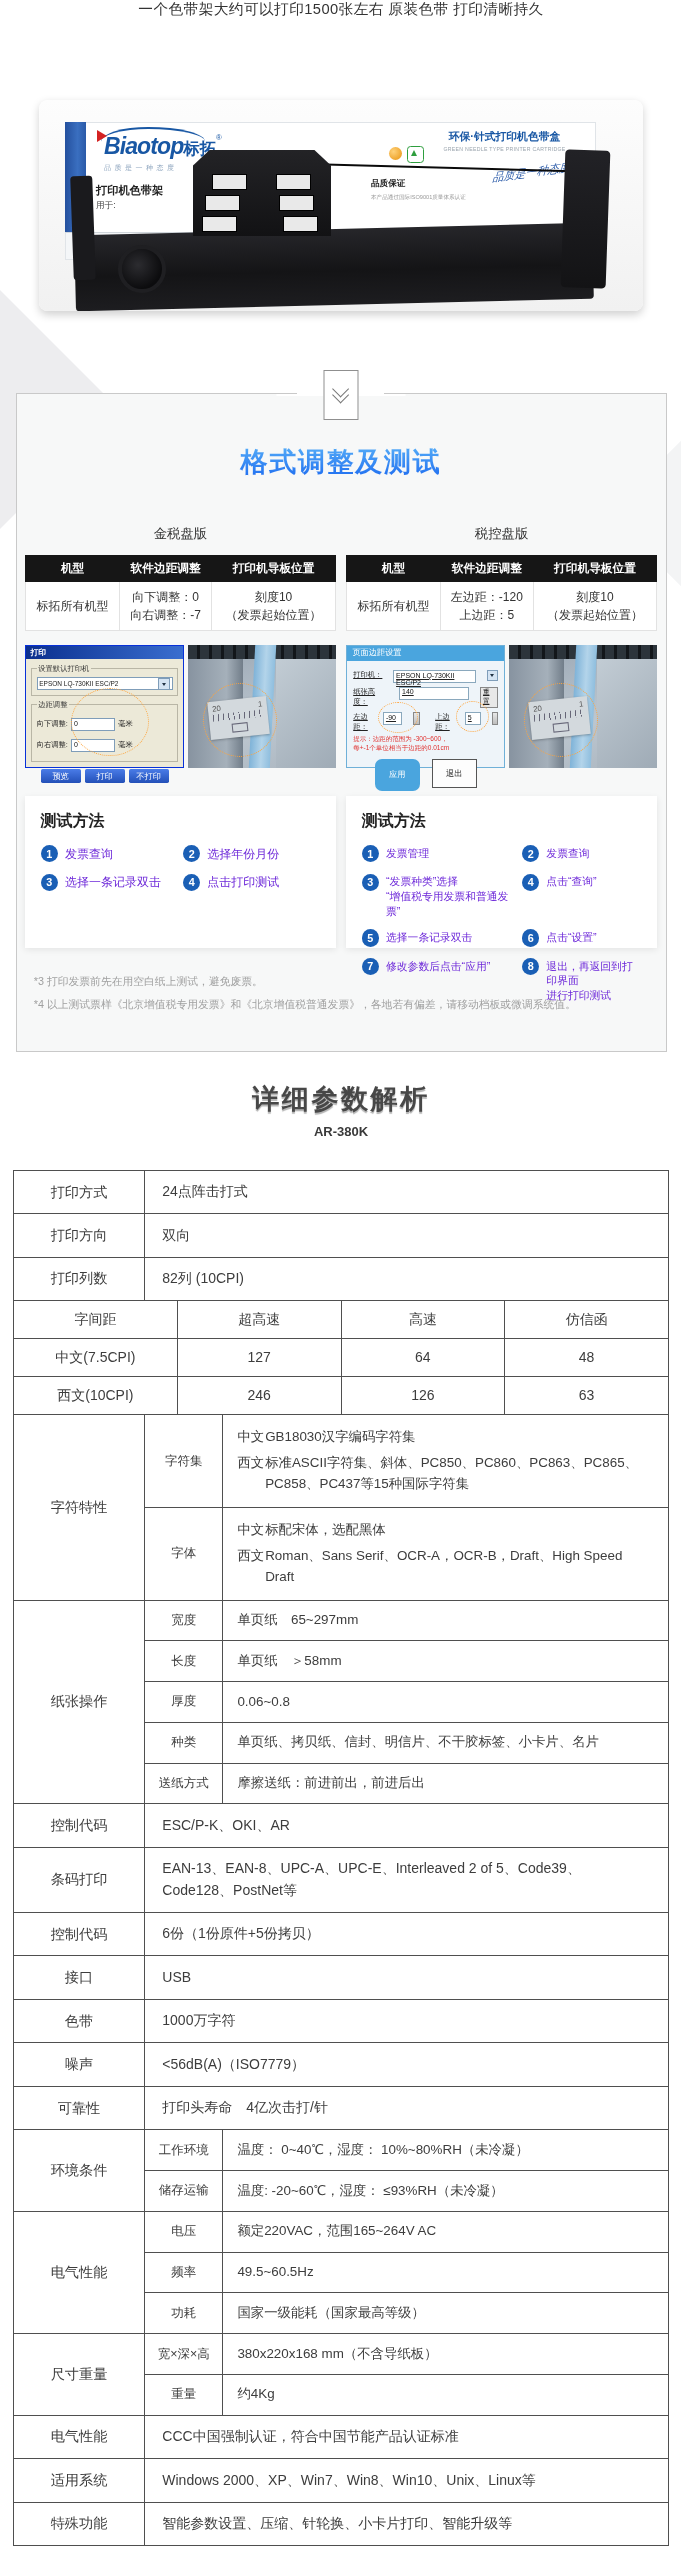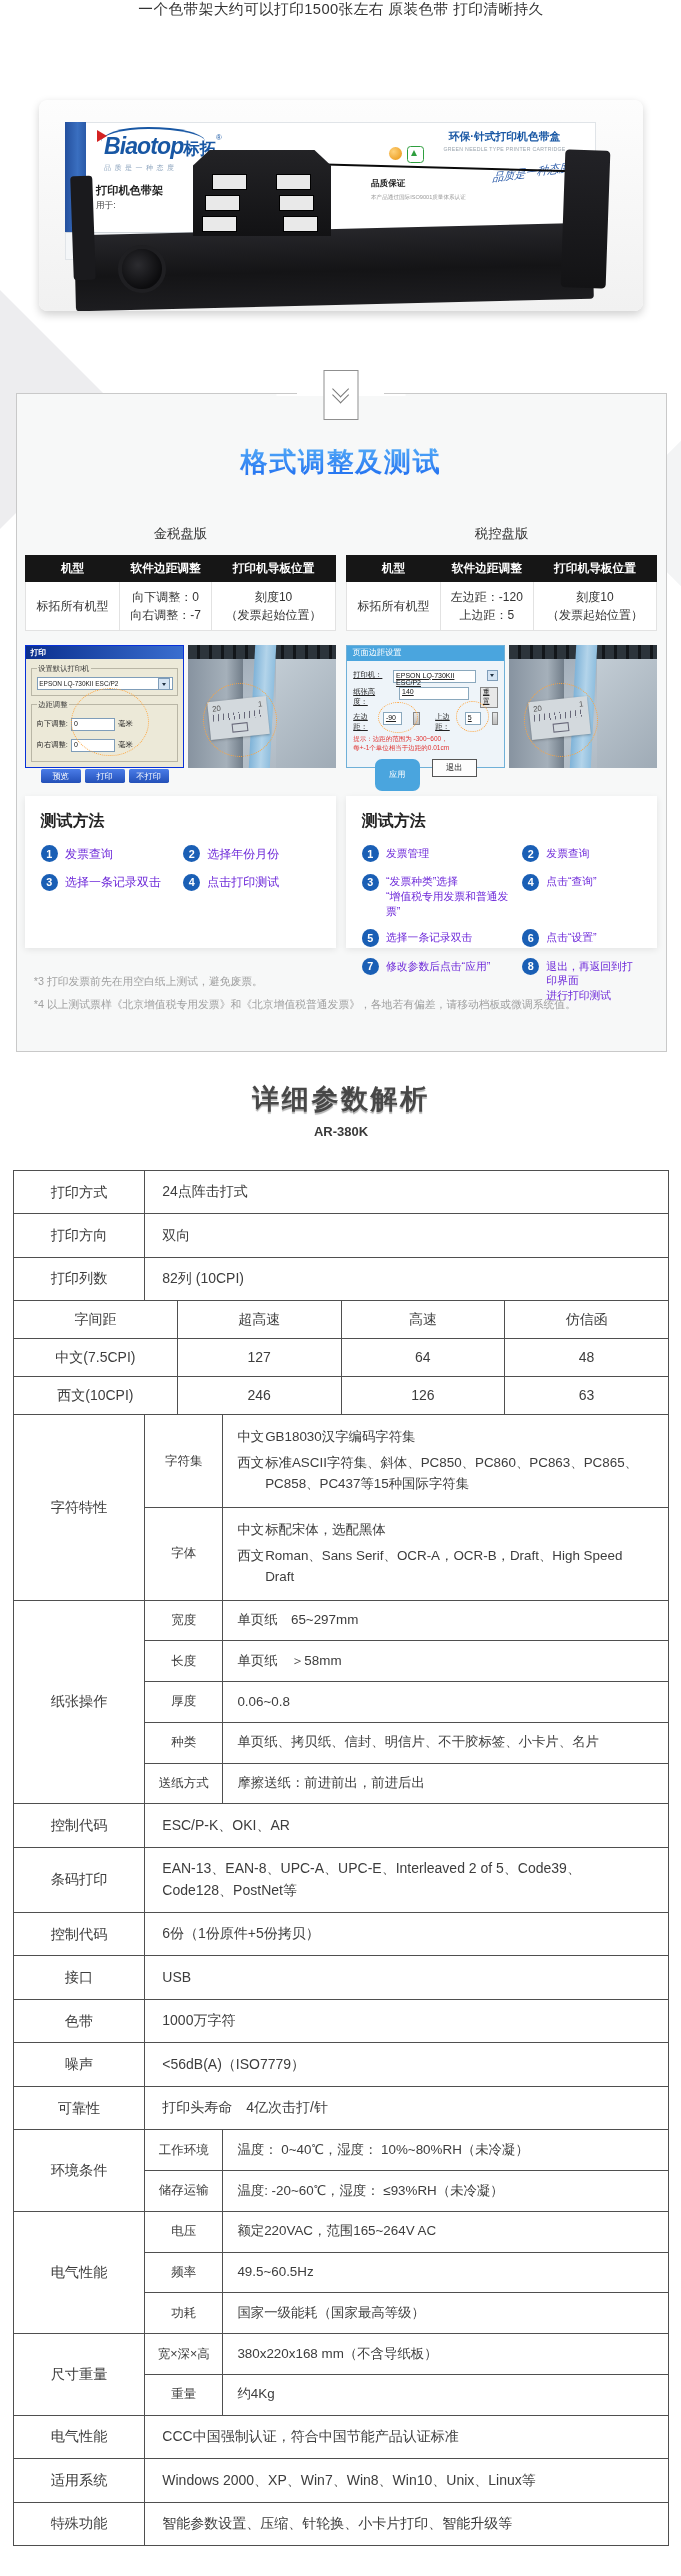--- a/index.html
+++ b/index.html
@@ -116,21 +116,21 @@
   .pm-body{flex:1;padding:5.2px 6px;position:relative;}
   .pm-row{display:flex;align-items:flex-start;gap:11px;font-size:7.3px;color:#222;margin:3.5px 0;text-decoration:underline;}
   .pm-input{display:inline-block;background:#fff;border:0.9px solid #8aa8bd;height:9.5px;
           font-size:7px;padding:0.9px 1.7px;color:#111;}
   .spin{width:7px;height:11.2px;background:linear-gradient(180deg,#e8e8e8,#bdbdbd);border:0.9px solid #888;}
   .pm-mini-btn{background:#e8e8e8;border:0.9px solid #888;font-size:6.5px;padding:0.9px 1.7px;color:#222;}
   .pm-tip{font-size:6.5px;color:#e0302e;line-height:1.35;margin-top:2.6px;}
   .pm-btns{display:flex;justify-content:center;gap:12px;margin-top:6px;}
   .pm-btn-blue{width:45px;height:32px;background:#4aa5de;color:#fff;font-size:8.2px;
           display:flex;align-items:center;justify-content:center;border-radius:7px;}
-  .pm-btn-plain{width:45px;height:18px;background:#fdfdfd;border:0.9px solid #555;color:#222;
+  .pm-btn-plain{width:45px;height:29px;background:#fdfdfd;border:0.9px solid #555;color:#222;
           font-size:8.2px;display:flex;align-items:center;justify-content:center;box-sizing:border-box;}
   
   .guide-photo{position:relative;flex:1;overflow:hidden;
           background:linear-gradient(160deg,#97a4b1,#bcc6cf 60%,#aab5bf);}
   .gp-top{position:absolute;left:0;right:0;top:0;height:14px;background:#1c2126;}
   .gp-top:after{content:"";position:absolute;inset:0;
           background:repeating-linear-gradient(90deg,#2c343b 0 8.6px,#12161a 8.6px 12px);}
   .gp-left{position:absolute;left:0;top:14px;bottom:0;width:55px;
           background:linear-gradient(90deg,#8793a0,#a5b0ba 70%,#717d89);}
   .gp-bar{position:absolute;left:64px;top:0;bottom:0;width:21px;

